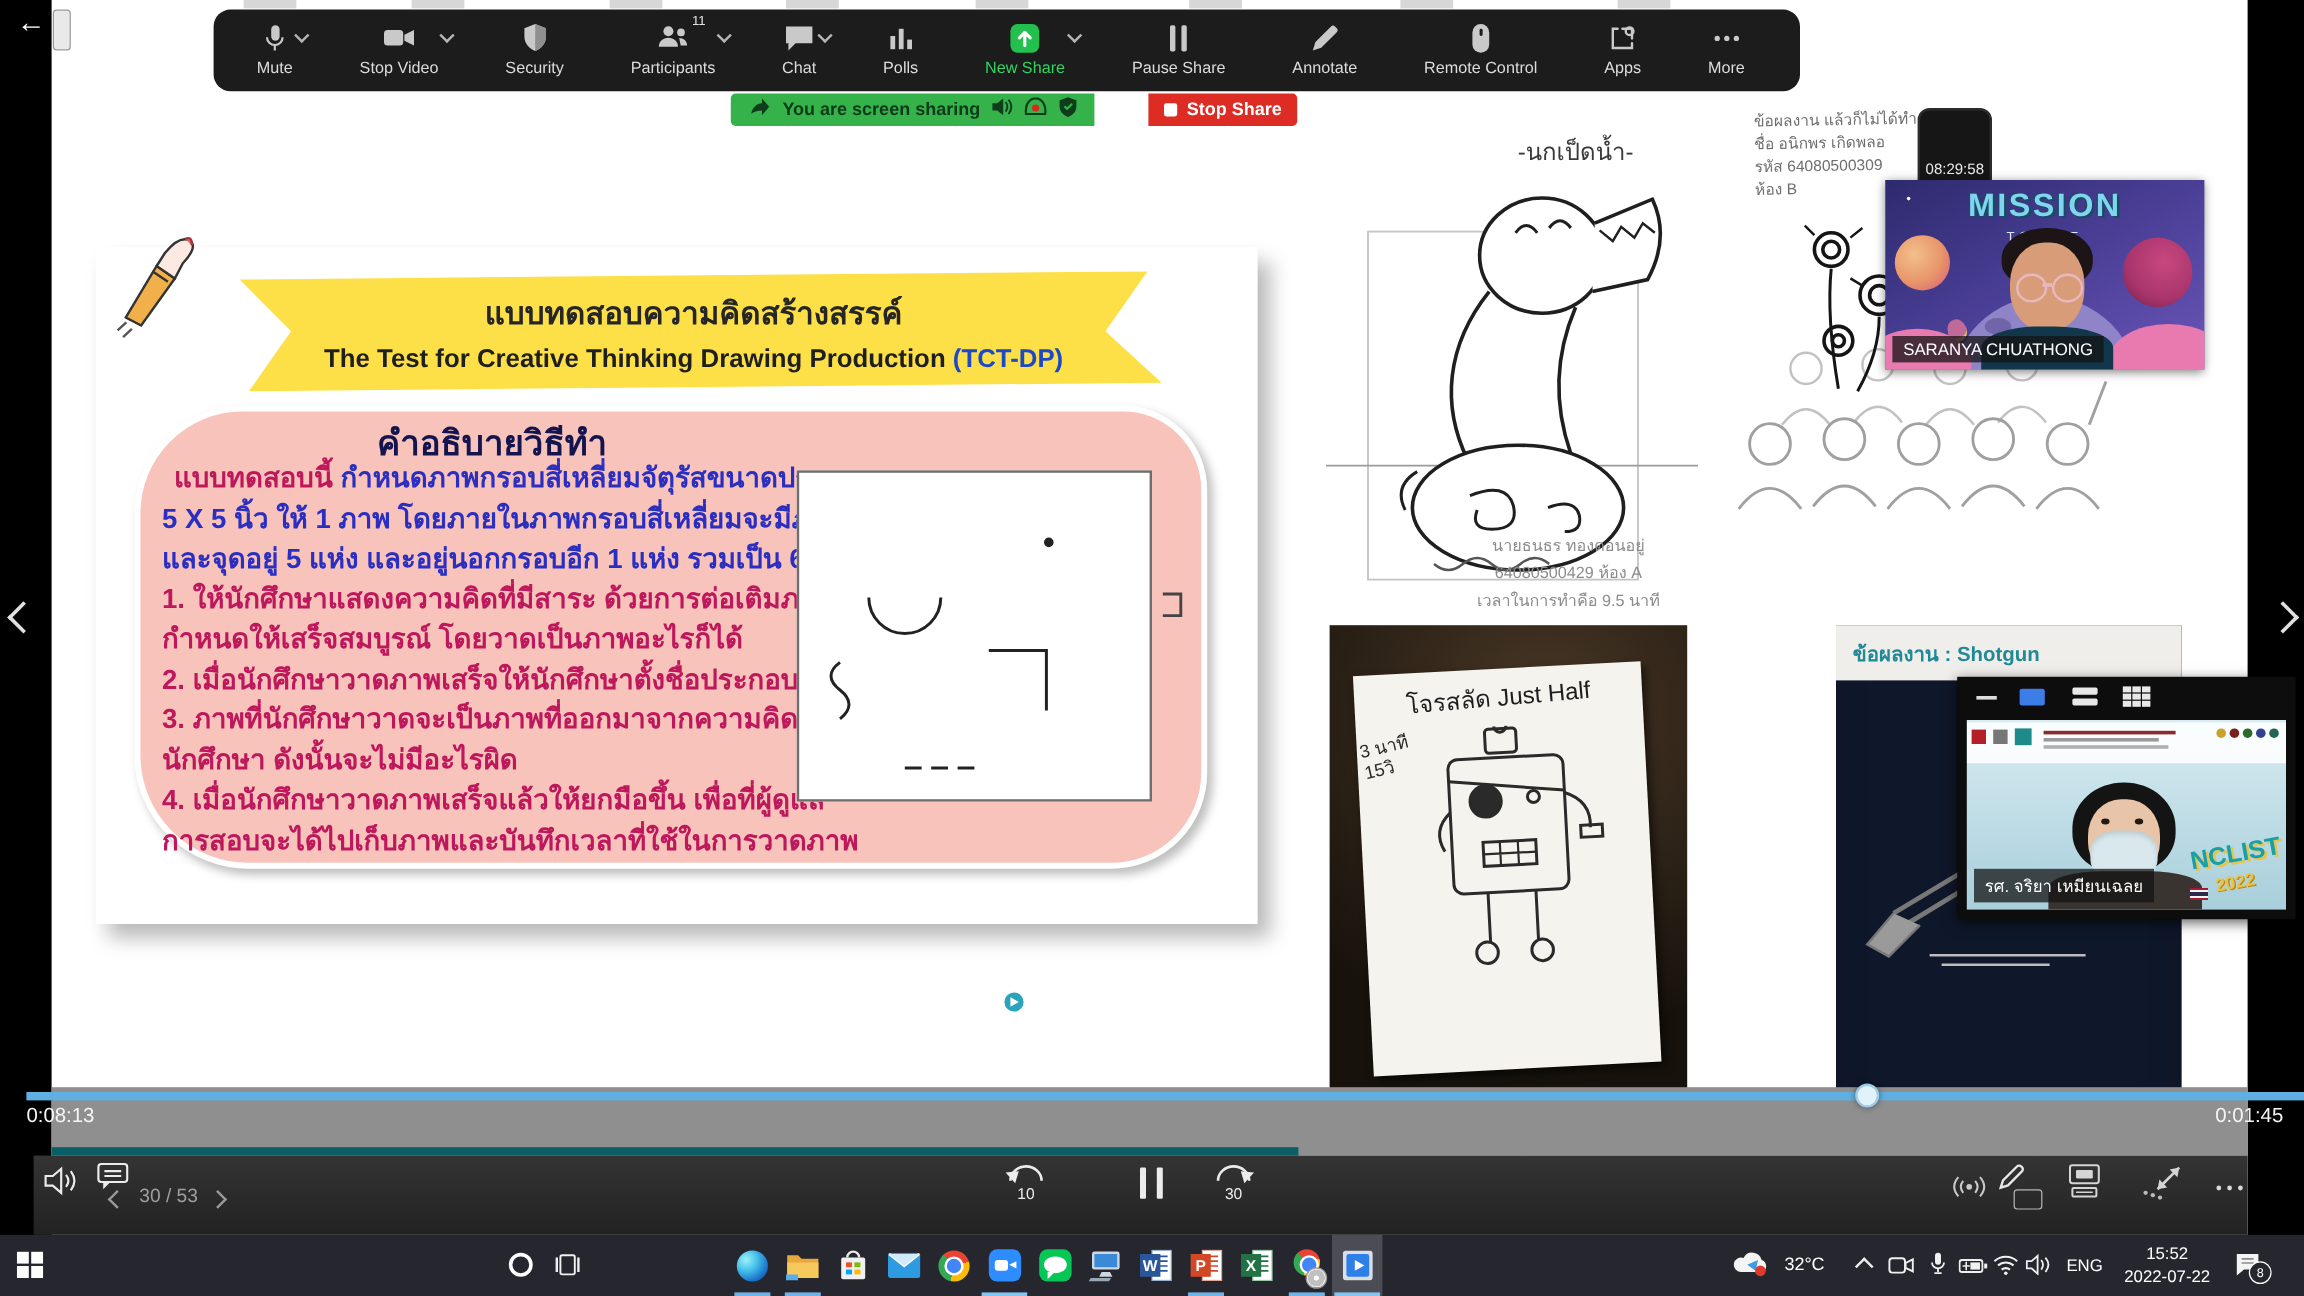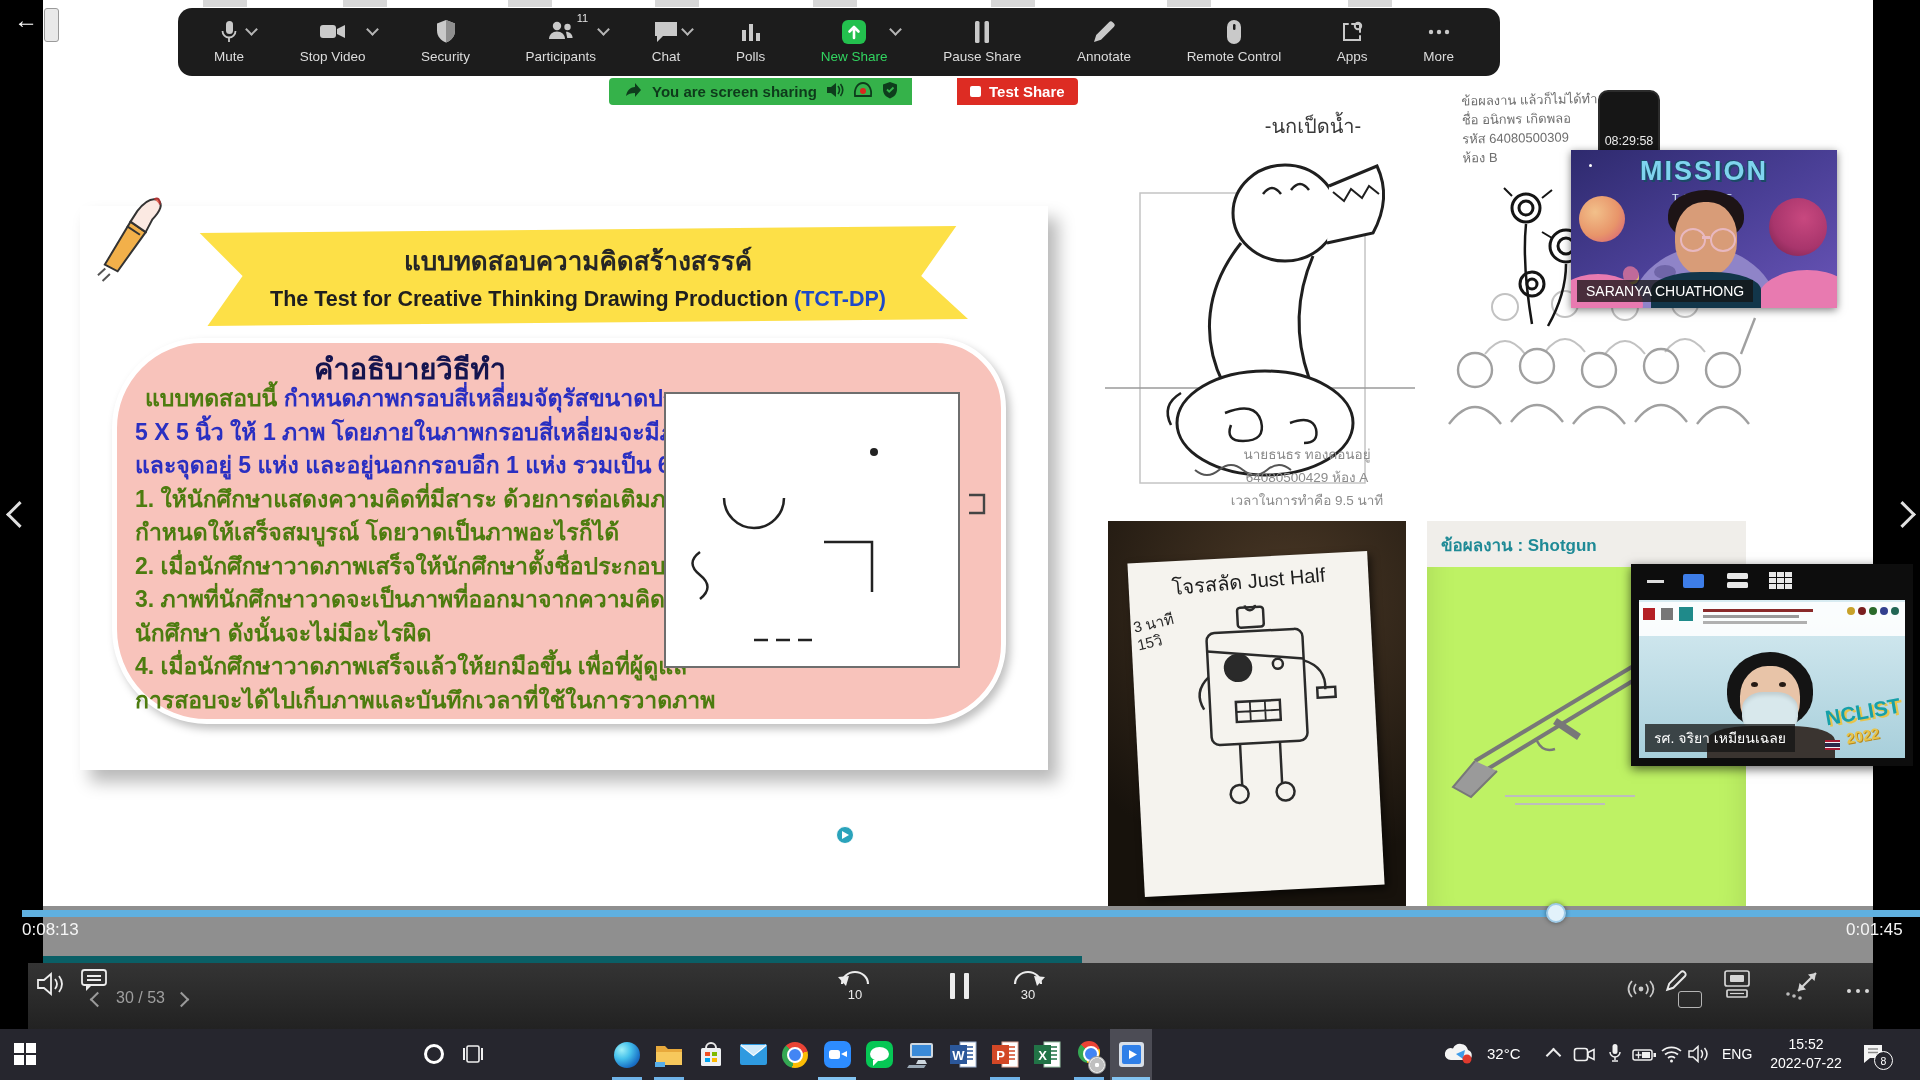--- a/index.html
+++ b/index.html
@@ -33,35 +33,35 @@
           display:flex;flex-direction:column;align-items:center;justify-content:center;
           filter:drop-shadow(3px 4px 3px rgba(0,0,0,.30));}
   .ribT{font-size:26px;font-weight:bold;color:#262626;}
   .ribE{font-size:21.5px;font-weight:bold;color:#1f1f1f;margin-top:6px;}
   .ribE .acc{color:#1d49c8;}
   .blob{left:32px;top:132px;width:894px;height:386px;background:#f8c3bb;border:5px solid #fff;
         border-radius:90px 70px 80px 95px;box-shadow:4px 5px 8px rgba(0,0,0,.25);box-sizing:border-box;}
   .blobH{left:40px;top:140px;width:580px;text-align:center;font-size:29px;font-weight:bold;color:#14144e;}
   .blobTx{left:55px;top:176px;width:620px;font-size:23px;font-weight:bold;line-height:33.5px;white-space:nowrap;}
   .tBlue{color:#2a2fc1;}
-  .tNavy{color:#4d7c0f;}
+  .tNavy{color:#be185d;}
   .figbox{left:584px;top:186px;width:296px;height:276px;background:#fff;border:2px solid #6e6e6e;box-sizing:border-box;}
   
   .duckLab{left:1228px;top:110px;width:170px;text-align:center;font-size:20px;color:#3a3a3a;}
   .cap{left:1192px;top:443px;width:230px;text-align:center;font-size:13.5px;color:#8c8c8c;line-height:23px;}
   .notes{left:1462px;top:90px;width:165px;font-size:13px;color:#6e6e6e;line-height:19px;transform:rotate(-1deg);}
   .phone{left:1598px;top:90px;width:62px;height:128px;background:#161616;border:2px solid #2c2c2c;border-radius:10px;z-index:4;box-sizing:border-box;}
   .phTime{margin-top:42px;text-align:center;font-size:12.5px;color:#ececec;}
   
   .photo1{left:1108px;top:521px;width:298px;height:388px;background:radial-gradient(circle at 60% 20%,#4a3826,#17120c 75%);z-index:2;}
   .paper1{position:absolute;left:28px;top:36px;width:240px;height:334px;background:#f5f3ee;
           transform:rotate(-3deg);box-shadow:3px 4px 8px rgba(0,0,0,.6);}
   .p1title{position:absolute;left:10px;top:8px;width:220px;text-align:center;font-size:20px;color:#1d1d1d;transform:rotate(-2deg);}
   .p1time{position:absolute;left:4px;top:52px;font-size:15px;color:#2a2a2a;transform:rotate(-10deg);line-height:18px;}
-  .photo2{left:1427px;top:521px;width:288px;height:410px;background:#bef264;z-index:2;box-shadow:inset 0 0 30px rgba(0,0,0,.12);padding-left:31px;}
+  .photo2{left:1530px;top:521px;width:288px;height:410px;background:#0f172a;z-index:2;box-shadow:inset 0 0 30px rgba(0,0,0,.12);}
   .p2head{position:absolute;left:0;top:0;width:100%;height:46px;background:#f0eeea;}
   .p2lab{position:absolute;left:14px;top:10px;font-size:17px;font-weight:bold;color:#1f8a96;}
   
   .cam1{left:1571px;top:150px;width:266px;height:158px;overflow:hidden;z-index:6;
         background:linear-gradient(150deg,#2e2a6e 0%,#4a3f96 50%,#6a55b8 100%);box-shadow:0 2px 8px rgba(0,0,0,.5);}
   .mTitle{position:absolute;left:0;top:6px;width:100%;text-align:center;font-size:27px;font-weight:bold;
           color:#7fd4ee;letter-spacing:2px;text-shadow:2px 2px 0 #1a4a66,-1px -1px 0 #1a4a66;}
   .mSub{position:absolute;left:0;top:42px;width:100%;text-align:center;font-size:11px;color:#d8ecf8;letter-spacing:4px;}
   .nametag{position:absolute;left:6px;bottom:6px;background:rgba(20,20,20,.75);color:#fff;font-size:14px;padding:3px 9px;white-space:nowrap;}
   .cam2{left:1631px;top:564px;width:282px;height:202px;background:#0d0d0d;z-index:7;box-shadow:0 3px 10px rgba(0,0,0,.6);}
@@ -594,21 +594,21 @@
           <path d="M10 1c5 0 9 5 8 13H2C1 6 5 1 10 1z" fill="none" stroke="#0e3d1c" stroke-width="1.8"></path>
           <circle cx="10" cy="9" r="3" fill="#d8281e"></circle>
         </svg></span>
     <span><svg width="16" height="18" viewBox="0 0 16 18">
           <path d="M8 1l7 2.5v5c0 4.5-3 7.5-7 9-4-1.5-7-4.5-7-9v-5z" fill="#0e3d1c"></path>
           <path d="M5 8.5l2.2 2.2L11.5 6.5" stroke="#35b24a" stroke-width="1.8" fill="none"></path>
         </svg></span>
   </div>
   <div class="a sbR">
     <span class="stopSq"></span>
-    <span class="sbStop">Test Share</span>
+    <span class="sbStop">Stop Share</span>
   </div>
 
   <div class="a tb">
     <div style="position:absolute;left:14px;top:14px;">
       <svg width="22" height="22">
           <rect width="10" height="10" fill="#fff"></rect>
           <rect x="12" width="10" height="10" fill="#fff"></rect>
           <rect y="12" width="10" height="10" fill="#fff"></rect>
           <rect x="12" y="12" width="10" height="10" fill="#fff"></rect>
         </svg>

